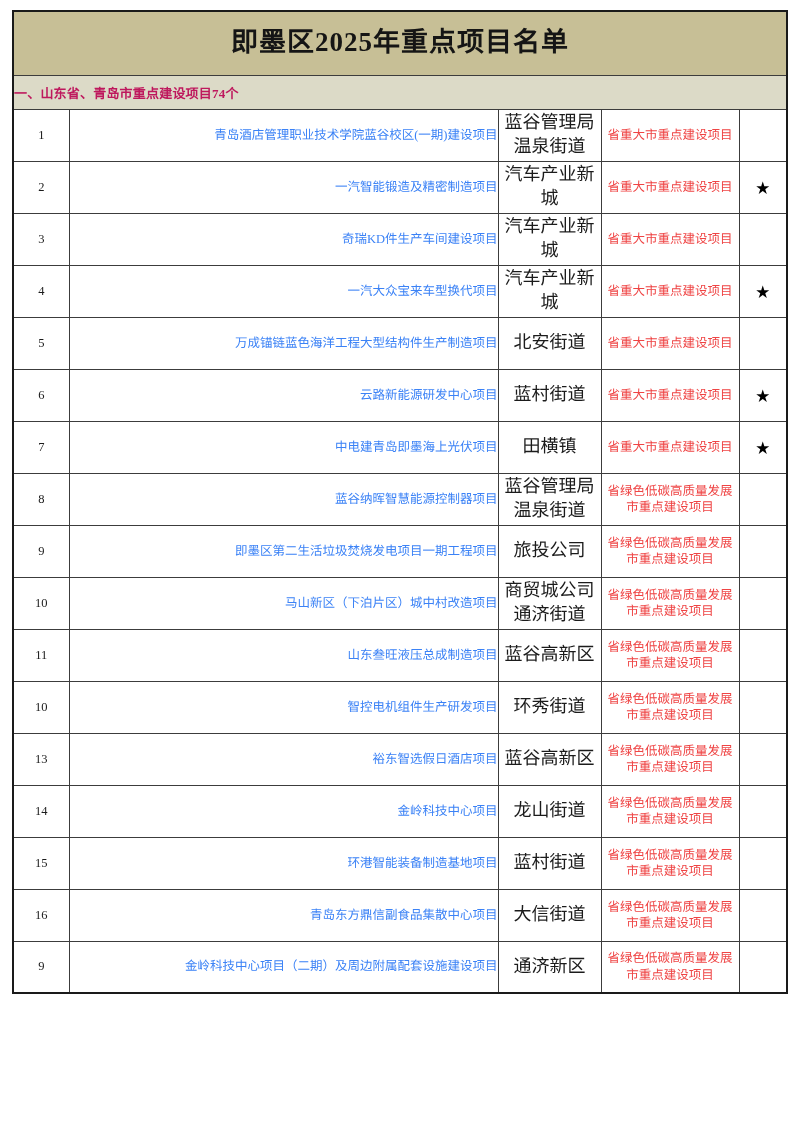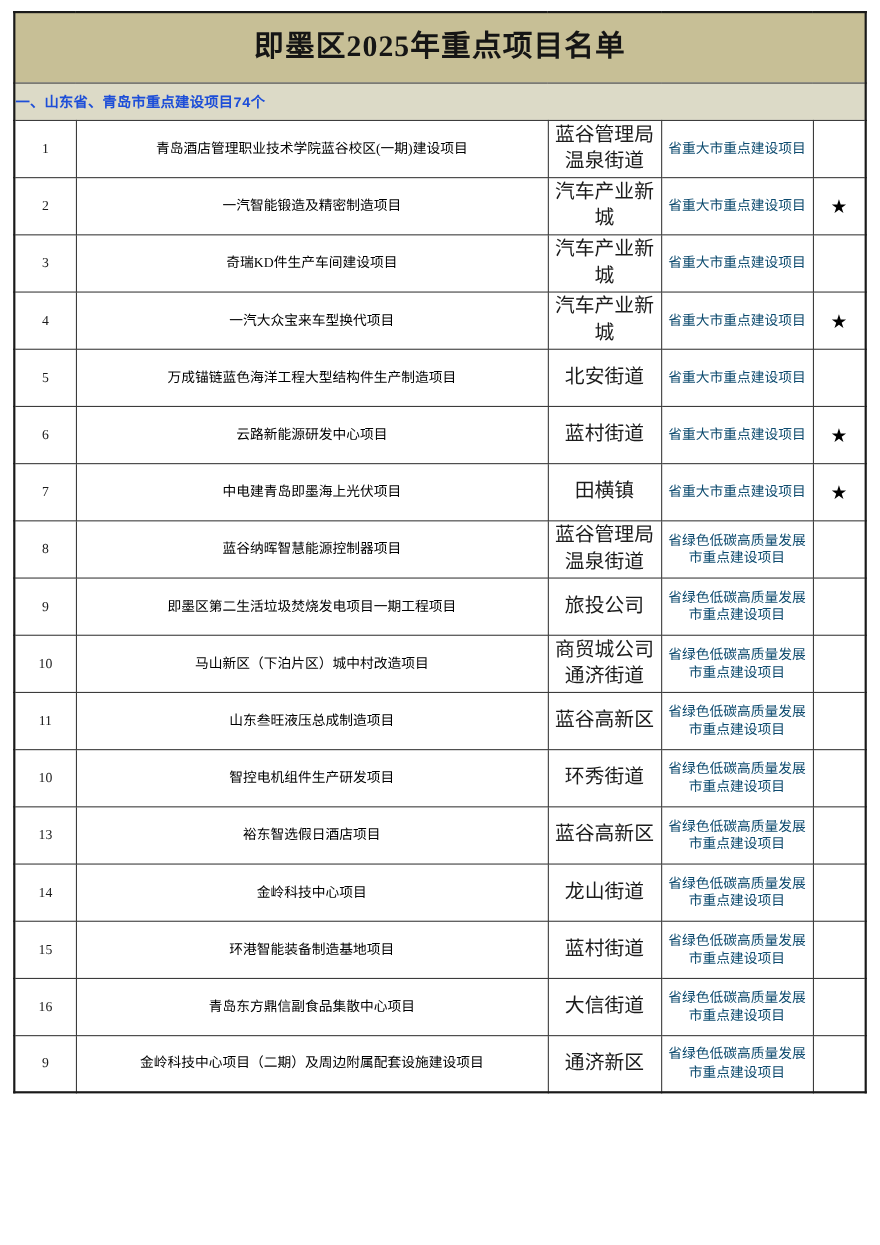--- a/index.html
+++ b/index.html
@@ -88,50 +88,49 @@
     background: #dcdac7;
     height: 34px;
     text-align: left;
     vertical-align: middle;
     padding-left: 2px;
     border-bottom: 1.5px solid #2a2a2a;
   }
   .section-text {
     font-size: 13px;
     font-weight: 700;
-    color: #1d4ed8;
+    color: #be185d;
     letter-spacing: 0.2px;
-    font-family: Liberation Mono, monospace;
   }
 
   
   td.c-idx {
     text-align: center;
     font-size: 12.5px;
     color: #1b1b1b;
   }
   td.c-name {
-    text-align: center;
+    text-align: right;
     padding-left: 12px;
     font-size: 12.5px;
-    color: #000000;
+    color: #3b82f6;
     line-height: 1.35;
     margin-top: 28px;
   }
   td.c-unit {
     text-align: center;
     font-size: 18px;
     color: #1b1b1b;
     line-height: 1.32;
     padding: 2px 3px;
   }
   td.c-cat {
     text-align: center;
     font-size: 12.5px;
-    color: #0c4a6e;
+    color: #ef4444;
     line-height: 1.32;
     padding: 2px 3px;
   }
   td.c-note {
     text-align: center;
     font-size: 14px;
     color: #000000;
   }
 
   tr.data-row td {

